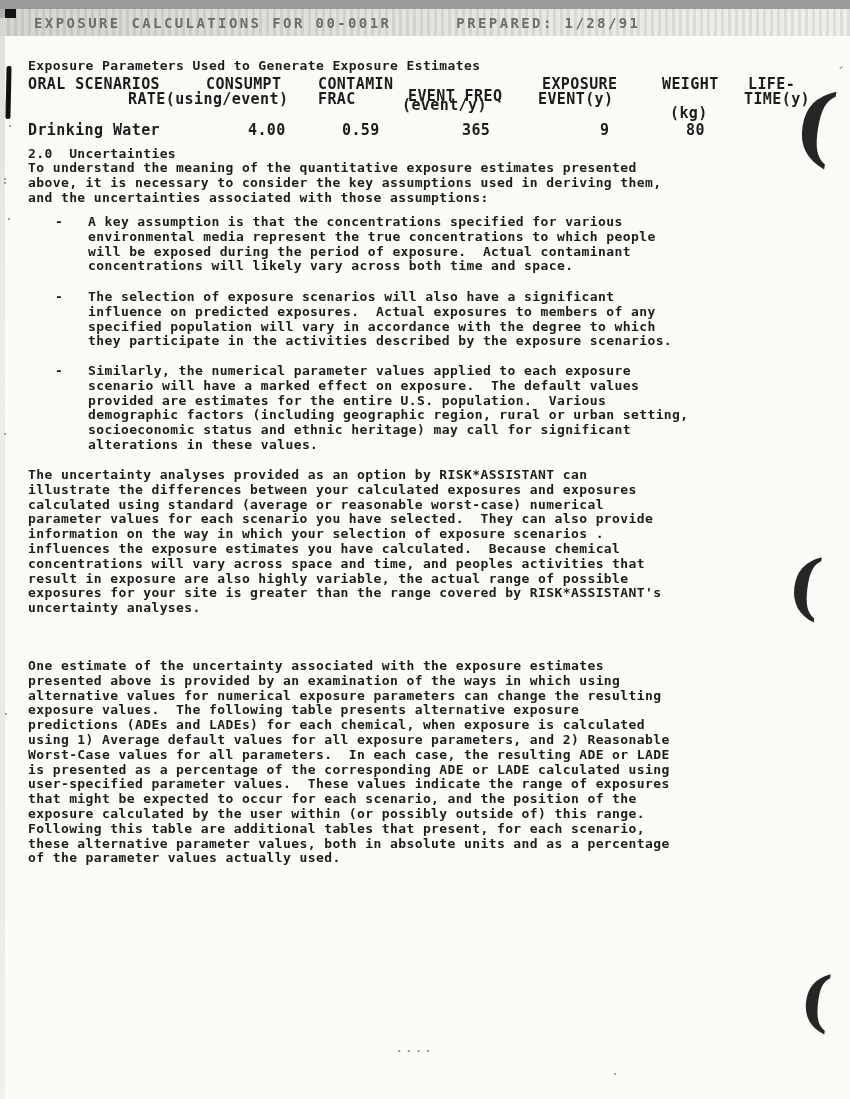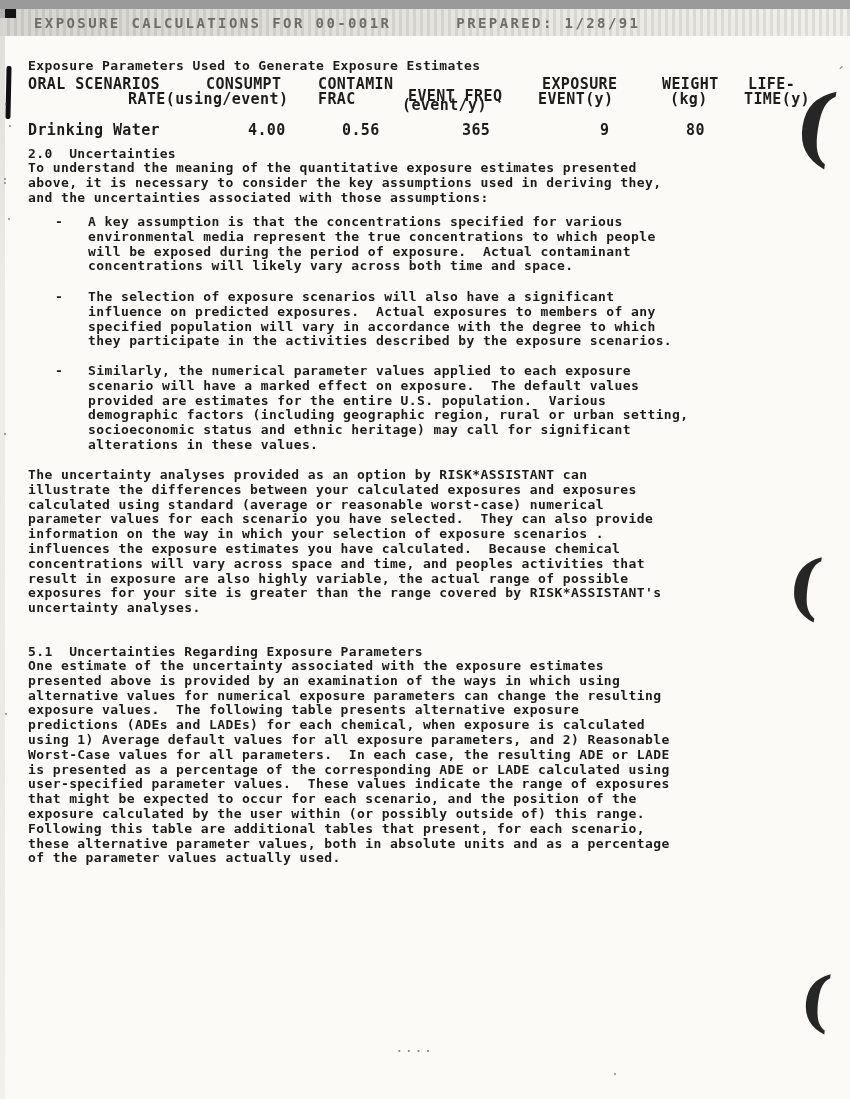--- a/index.html
+++ b/index.html
@@ -68,36 +68,36 @@
       <div class="cell" style="top:66px; left:318px;">CONTAMIN</div>
       <div class="cell" style="top:78px; left:408px;">EVENT FREQ</div>
       <div class="cell" style="top:66px; left:542px;">EXPOSURE</div>
       <div class="cell" style="top:66px; left:662px;">WEIGHT</div>
       <div class="cell" style="top:66px; left:748px;">LIFE-</div>
 
       <div class="cell" style="top:81px; left:128px;">RATE(using/event)</div>
       <div class="cell" style="top:81px; left:318px;">FRAC</div>
       <div class="cell" style="top:87px; left:402px;">(event/y)</div>
       <div class="cell" style="top:81px; left:538px;">EVENT(y)</div>
-      <div class="cell" style="top:81px; left:670px;">(kg)</div>
+      <div class="cell" style="top:95px; left:670px;">(kg)</div>
       <div class="cell" style="top:81px; left:744px;">TIME(y)</div>
 
       <div>
         <div class="cell" style="top:112px; left:28px;">Drinking Water</div>
         <div class="cell" style="top:112px; left:248px;">4.00</div>
-        <div class="cell" style="top:112px; left:342px;">0.56</div>
+        <div class="cell" style="top:112px; left:342px;">0.59</div>
         <div class="cell" style="top:112px; left:462px;">365</div>
         <div class="cell" style="top:112px; left:600px;">9</div>
         <div class="cell" style="top:112px; left:686px;">80</div>
       </div>
     </div>
 
     <div class="t" style="top:138px; left:28px;">2.0  Uncertainties</div>
     <div class="t" style="top:152px; left:28px; width:790px;">To understand the meaning of the quantitative exposure estimates presented
-above, it is necessary to consider the key assumptions used in deriving they,
+above, it is necessary to consider the key assumptions used in deriving them,
 and the uncertainties associated with those assumptions:</div>
 
     <div>
       <div class="t" style="top:206px; left:55px;">-</div>
       <div class="t" style="top:206px; left:88px; width:720px;">A key assumption is that the concentrations specified for various
 environmental media represent the true concentrations to which people
 will be exposed during the period of exposure.  Actual contaminant
 concentrations will likely vary across both time and space.</div>
 
       <div class="t" style="top:281px; left:55px;">-</div>
@@ -119,21 +119,20 @@
 illustrate the differences between your calculated exposures and exposures
 calculated using standard (average or reasonable worst-case) numerical
 parameter values for each scenario you have selected.  They can also provide
 information on the way in which your selection of exposure scenarios .
 influences the exposure estimates you have calculated.  Because chemical
 concentrations will vary across space and time, and peoples activities that
 result in exposure are also highly variable, the actual range of possible
 exposures for your site is greater than the range covered by RISK*ASSISTANT's
 uncertainty analyses.</div>
 
-    <div class="t" style="top:636px; left:28px;">5.1  Uncertainties Regarding Exposure Parameters</div>
     <div class="t" style="top:650px; left:28px; width:792px;">One estimate of the uncertainty associated with the exposure estimates
 presented above is provided by an examination of the ways in which using
 alternative values for numerical exposure parameters can change the resulting
 exposure values.  The following table presents alternative exposure
 predictions (ADEs and LADEs) for each chemical, when exposure is calculated
 using 1) Average default values for all exposure parameters, and 2) Reasonable
 Worst-Case values for all parameters.  In each case, the resulting ADE or LADE
 is presented as a percentage of the corresponding ADE or LADE calculated using
 user-specified parameter values.  These values indicate the range of exposures
 that might be expected to occur for each scenario, and the position of the

